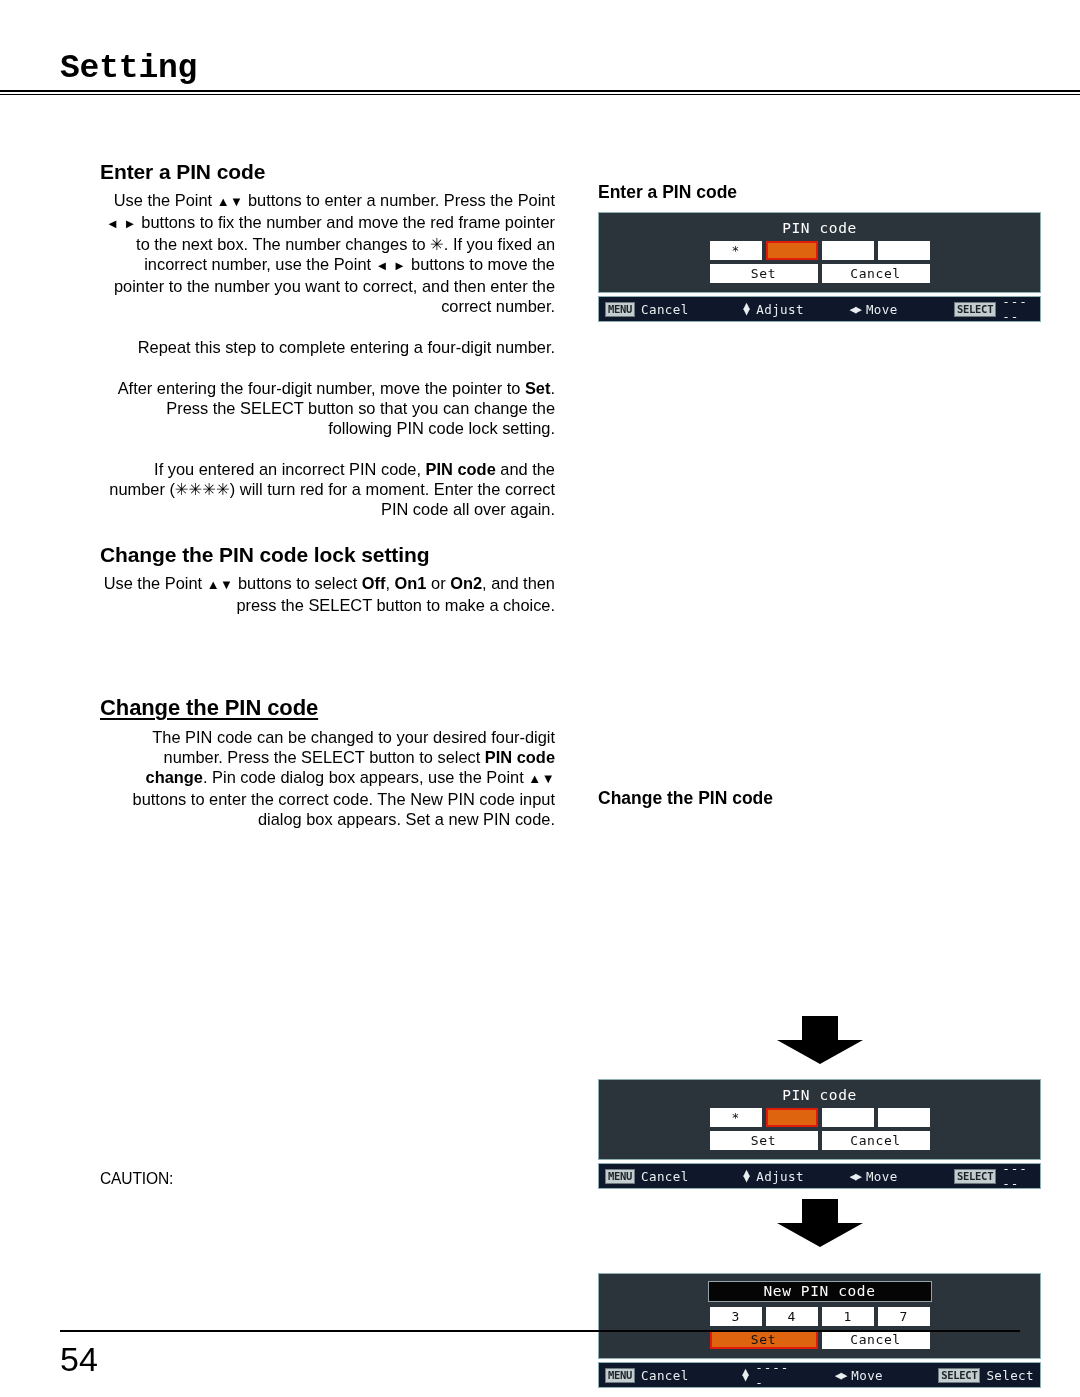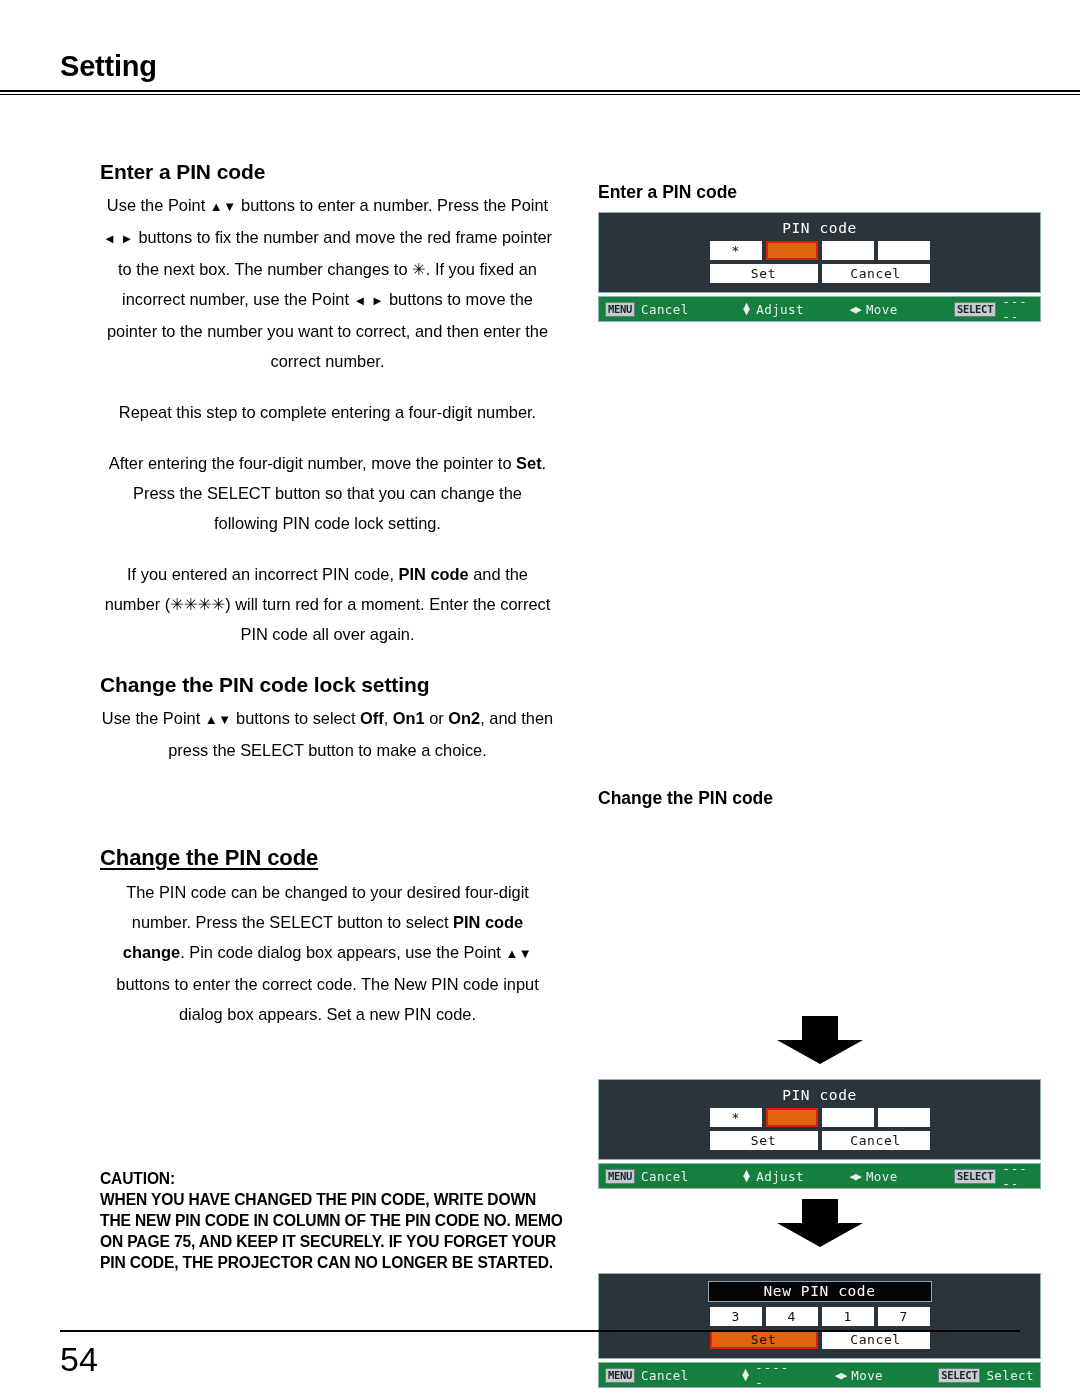--- a/index.html
+++ b/index.html
@@ -12,53 +12,53 @@
     position:relative;
     overflow:hidden;
   }
 
   
   .page-header {
     position:absolute; left:0; top:52px; width:1080px; height:48px;
   }
   .page-header .title {
     position:absolute; left:60px; top:-2px;
-    font-size:29px; font-weight:bold; letter-spacing:-0.2px;
+    font-size:33px; font-weight:bold; letter-spacing:-0.2px;font-family:Liberation Mono, monospace;
   }
   .rule-double {
     position:absolute; left:0; top:38px; width:1080px; height:5px;
   }
   .rule-double .l1 { position:absolute; left:0; top:0;  width:1080px; height:2px; background:#000; }
   .rule-double .l2 { position:absolute; left:0; top:4px; width:1080px; height:1px; background:#000; }
 
   
   .col-left  { position:absolute; left:100px; top:160px; width:455px; }
   .col-right { position:absolute; left:598px; top:182px; width:445px; }
 
   h2.sec {
     font-size:21px; font-weight:bold; margin:0 0 6px 0; letter-spacing:-0.1px;
   }
   h2.sec.underline { text-decoration:underline; text-underline-offset:3px; }
 
   p.body {
-    font-size:16.4px; line-height:30px; margin:0 0 21px 0;
-    text-align:center;
+    font-size:16.4px; line-height:20px; margin:0 0 21px 0;
+    text-align:right;
   }
   p.body:last-child { margin-bottom:10px; }
   .b { font-weight:bold; }
   .ar { font-size:13px; letter-spacing:0.5px; }
 
   h3.osd-head {
     font-size:17.5px; font-weight:bold; margin:0 0 9px 0;
   }
 
   
   .caution {
     position:absolute; left:100px; top:1168px; width:470px;
-    font-size:15.6px; font-weight:bold; line-height:21px;
+    font-size:15.6px; font-weight:normal; line-height:21px;
     letter-spacing:-0.15px;
   }
 
   
   .footer {
     position:absolute; left:60px; top:1330px; width:960px;
   }
   .footer .fline { width:960px; height:2px; background:#000; }
   .footer .pgno { font-size:34px; font-weight:normal; margin-top:8px; }
 
@@ -97,21 +97,21 @@
     display:flex; align-items:center; justify-content:center;
     font-family:"DejaVu Sans Mono", monospace;
     font-size:13px; color:#111; letter-spacing:0.6px; line-height:1;
   }
   .btn.set    { width:108px; }
   .btn.cancel { width:108px; }
   .btn.sel { background:#de6410; border:2px solid #e01b0b; }
 
   .osd-bar {
     margin-top:3px;
-    background:#15803d; border:1px solid #8fb0b2;
+    background:#0f172a; border:1px solid #8fb0b2;
     height:22px;
     display:flex; align-items:center;
     padding:12px 6px;
     color:#e9eef0;
     font-family:"DejaVu Sans Mono", monospace;
     font-size:12.5px; letter-spacing:0.4px;
   }
   .bar-item { display:flex; align-items:center; }
   .badge {
     background:#c3cdd0; color:#1c2227;
@@ -161,21 +161,20 @@
 
   <p class="body"><span>Use the Point </span><span class="ar">▲▼</span><span> buttons to select </span><span class="b">Off</span><span>, </span><span class="b">On1</span><span> or </span><span class="b">On2</span><span>, and then press the SELECT button to make a choice.</span></p>
 
   <h2 class="sec underline" style="margin-top:80px; font-size:22px;">Change the PIN code</h2>
 
   <p class="body"><span>The PIN code can be changed to your desired four-digit number. Press the SELECT button to select </span><span class="b">PIN code change</span><span>. Pin code dialog box appears, use the Point </span><span class="ar">▲▼</span><span> buttons to enter the correct code. The New PIN code input dialog box appears. Set a new PIN code.</span></p>
 </div>
 
 <div class="caution">
   <div>CAUTION:</div>
-  <div>WHEN YOU HAVE CHANGED THE PIN CODE, WRITE DOWN THE NEW PIN CODE IN COLUMN OF THE PIN CODE NO. MEMO ON PAGE 75, AND KEEP IT SECURELY. IF YOU FORGET YOUR PIN CODE, THE PROJECTOR CAN NO LONGER BE STARTED.</div>
 </div>
 
 <div class="col-right">
 
   <h3 class="osd-head">Enter a PIN code</h3>
 
   <div class="osd">
     <div class="osd-panel">
       <div class="osd-title">PIN code</div>
       <div class="osd-row">

